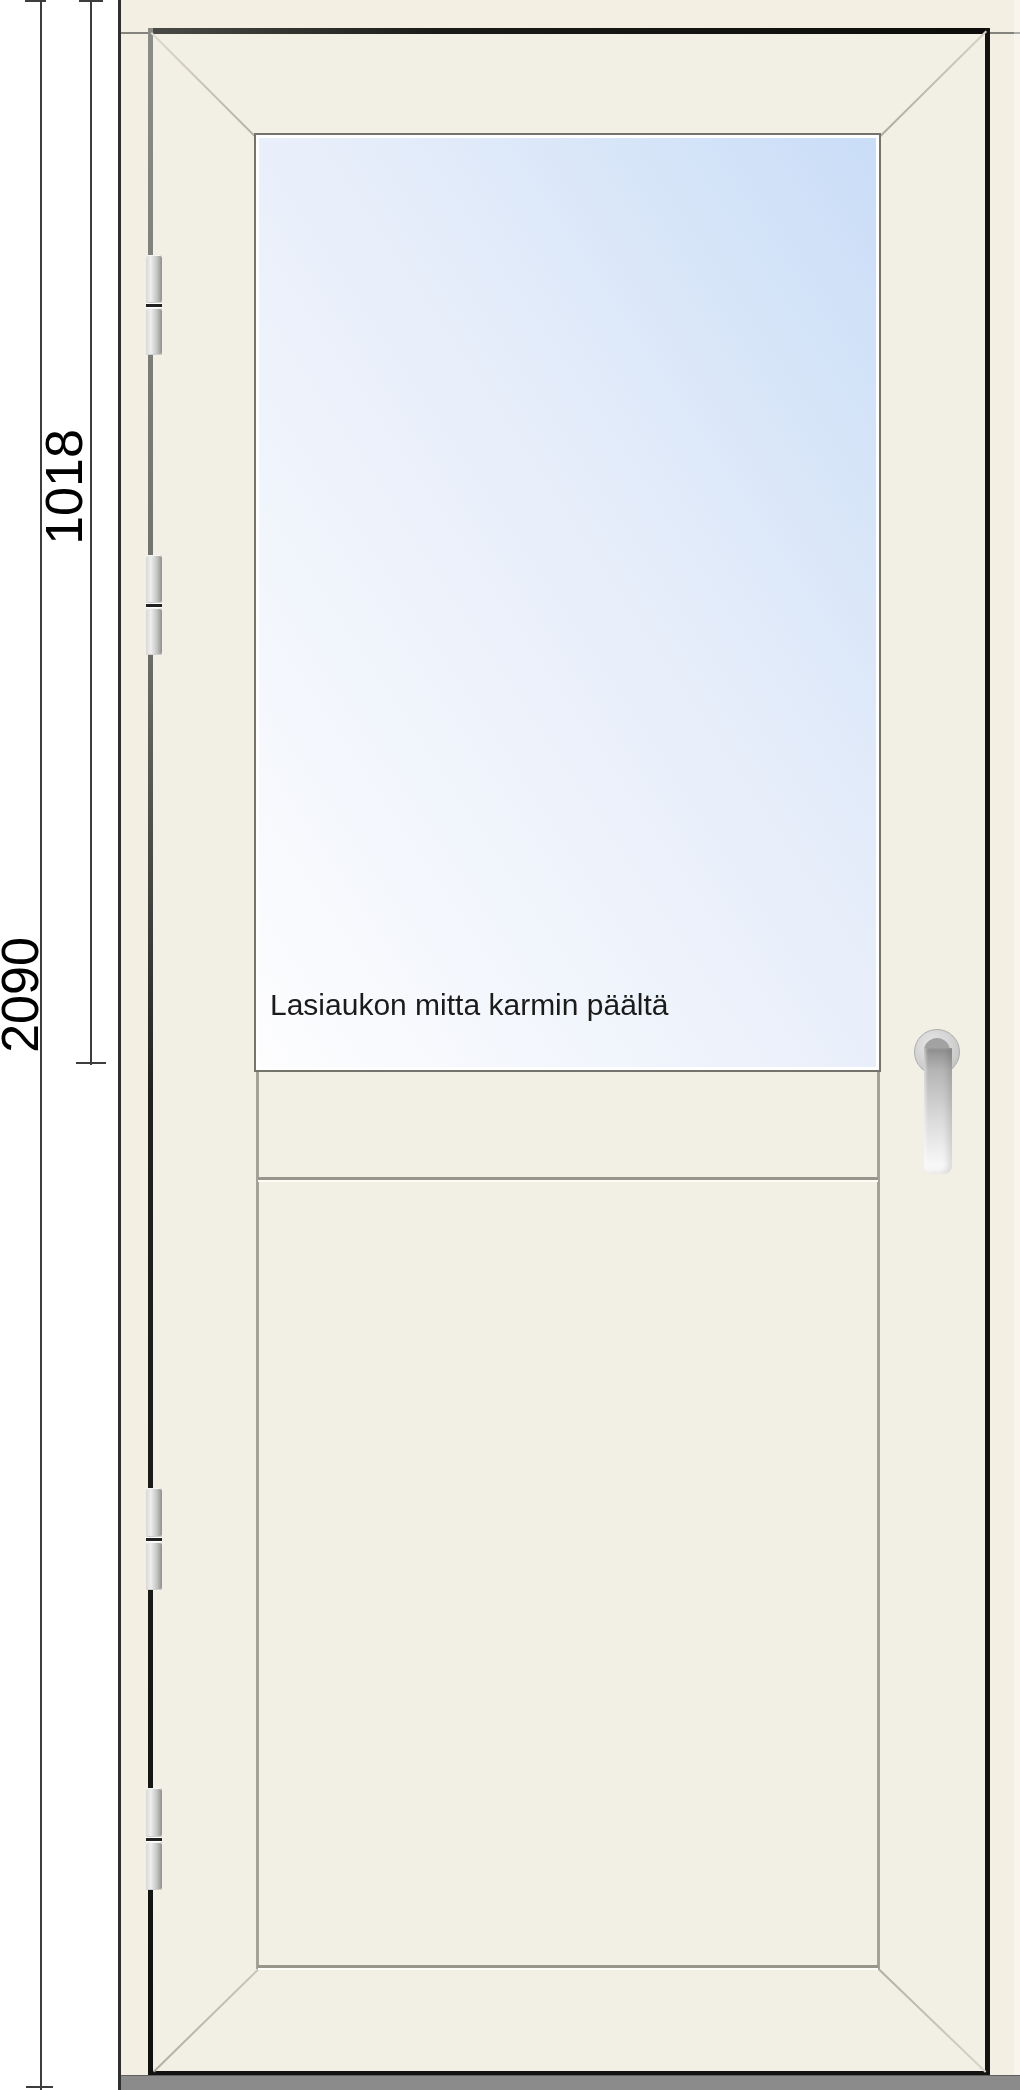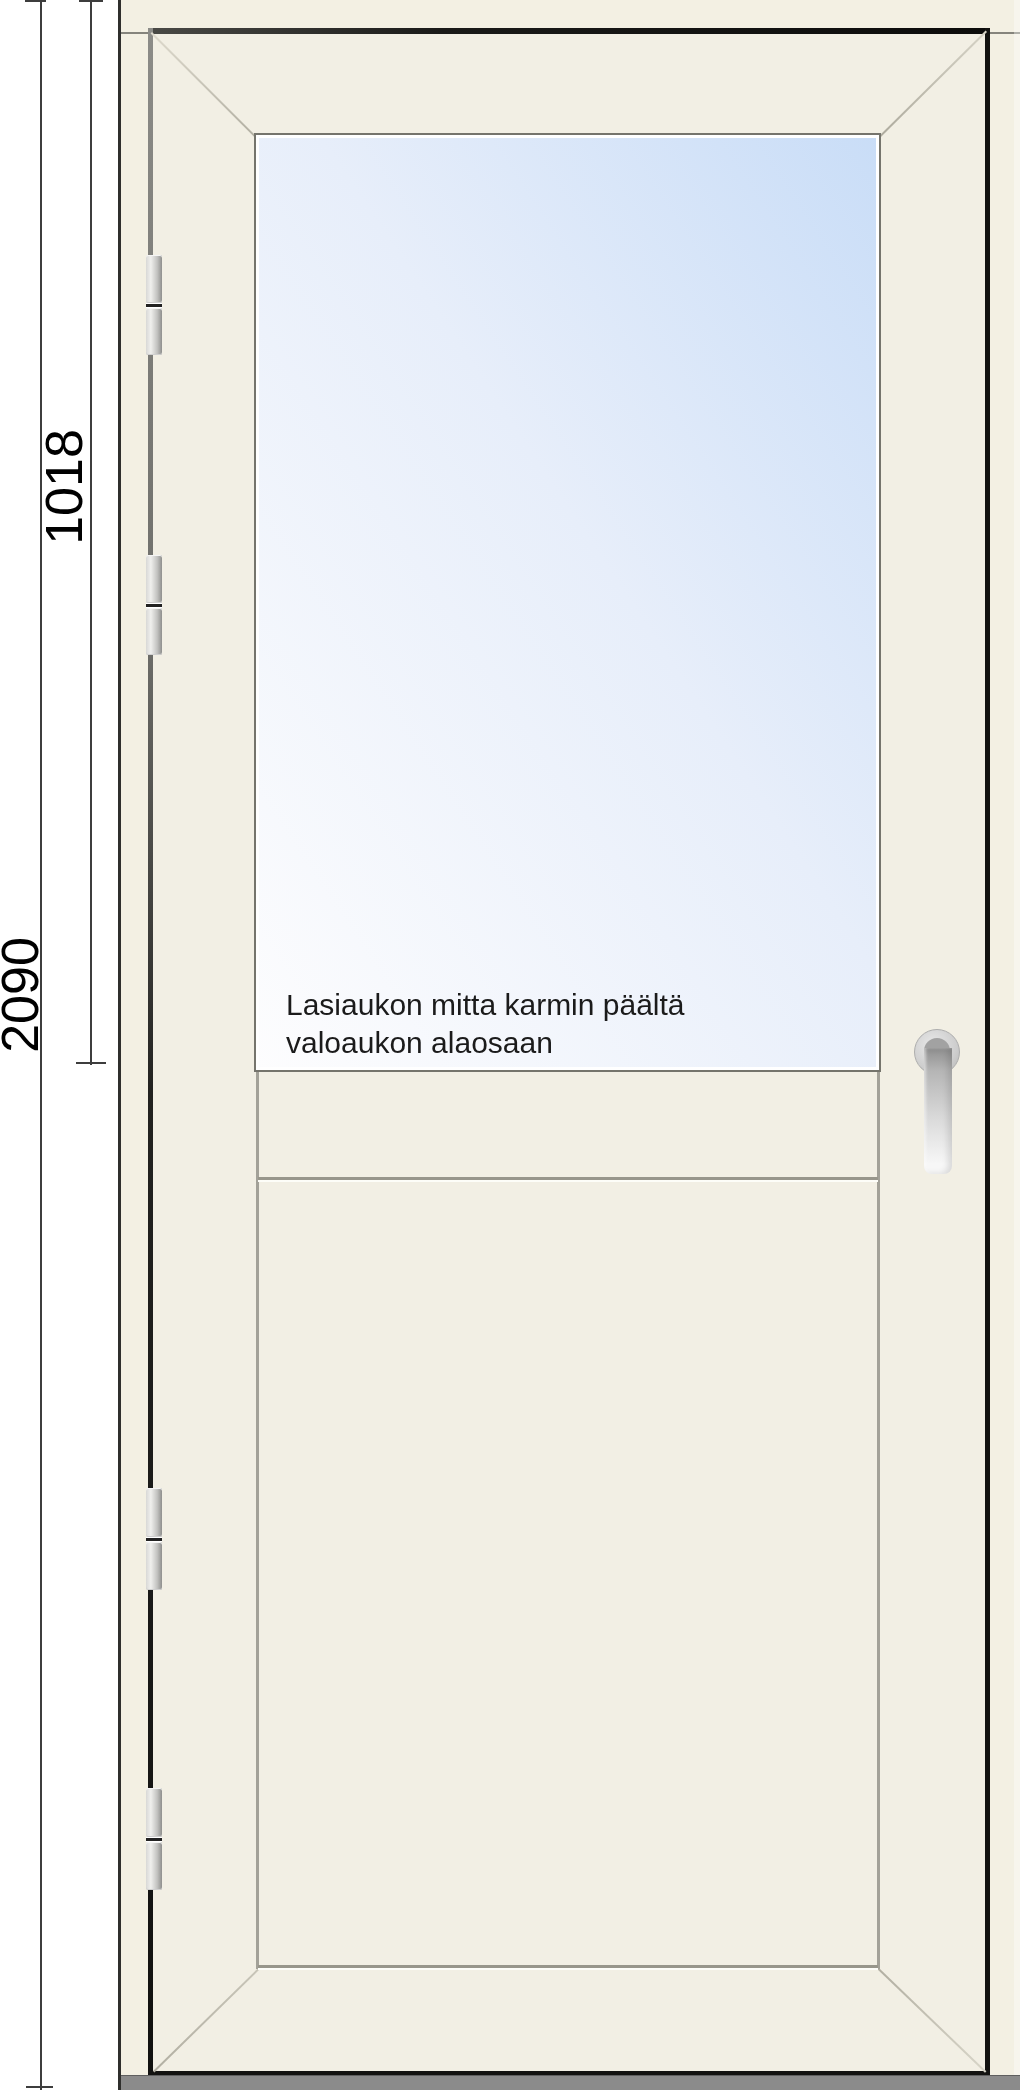--- a/index.html
+++ b/index.html
@@ -46,21 +46,21 @@
     background:linear-gradient(to right,#b2afa2,#d8d5c8);}
 
   
   .glass{
     left:254px;top:133px;width:627px;height:939px;box-sizing:border-box;
     border:2px solid #75746c;
     box-shadow:inset 0 0 0 3px #ffffff;
     background:linear-gradient(to bottom left,#c9ddf7 0%,#e7eefa 45%,#fdfdfe 100%);
   }
   .glass-note{
-    left:286px;top:986px;color:#1b1b1b;font-size:30px;line-height:38px;white-space:nowrap;
+    left:270px;top:986px;color:#1b1b1b;font-size:30px;line-height:38px;white-space:nowrap;
   }
 
   
   .stile-line{top:1072px;width:3px;height:897px;background:#a3a198;}
   .stile-line-left{left:256px;}
   .stile-line-right{left:877px;}
   .rail-line{left:258px;width:620px;height:5px;
     background:linear-gradient(#98968b 0%,#98968b 60%,#fdfdf8 60%,#fdfdf8 100%);}
   .rail-line-mid{top:1177px;}
   .rail-line-bottom{top:1965px;}
@@ -109,21 +109,20 @@
   <div class="abs leaf-border-bottom"></div>
 
   <div class="abs bevel bevel-tl"></div>
   <div class="abs bevel bevel-tr"></div>
   <div class="abs bevel bevel-bl"></div>
   <div class="abs bevel bevel-br"></div>
 
   <div class="abs glass"></div>
   <div class="abs glass-note">
     <div>Lasiaukon mitta karmin päältä</div>
-    <div>valoaukon alaosaan</div>
   </div>
 
   <div class="abs stile-line stile-line-left"></div>
   <div class="abs stile-line stile-line-right"></div>
   <div class="abs rail-line rail-line-mid"></div>
   <div class="abs rail-line rail-line-bottom"></div>
 
   <div class="abs hinge" style="top:255px;height:100px;">
     <div class="hinge-seg"></div>
     <div class="hinge-divider"></div>

